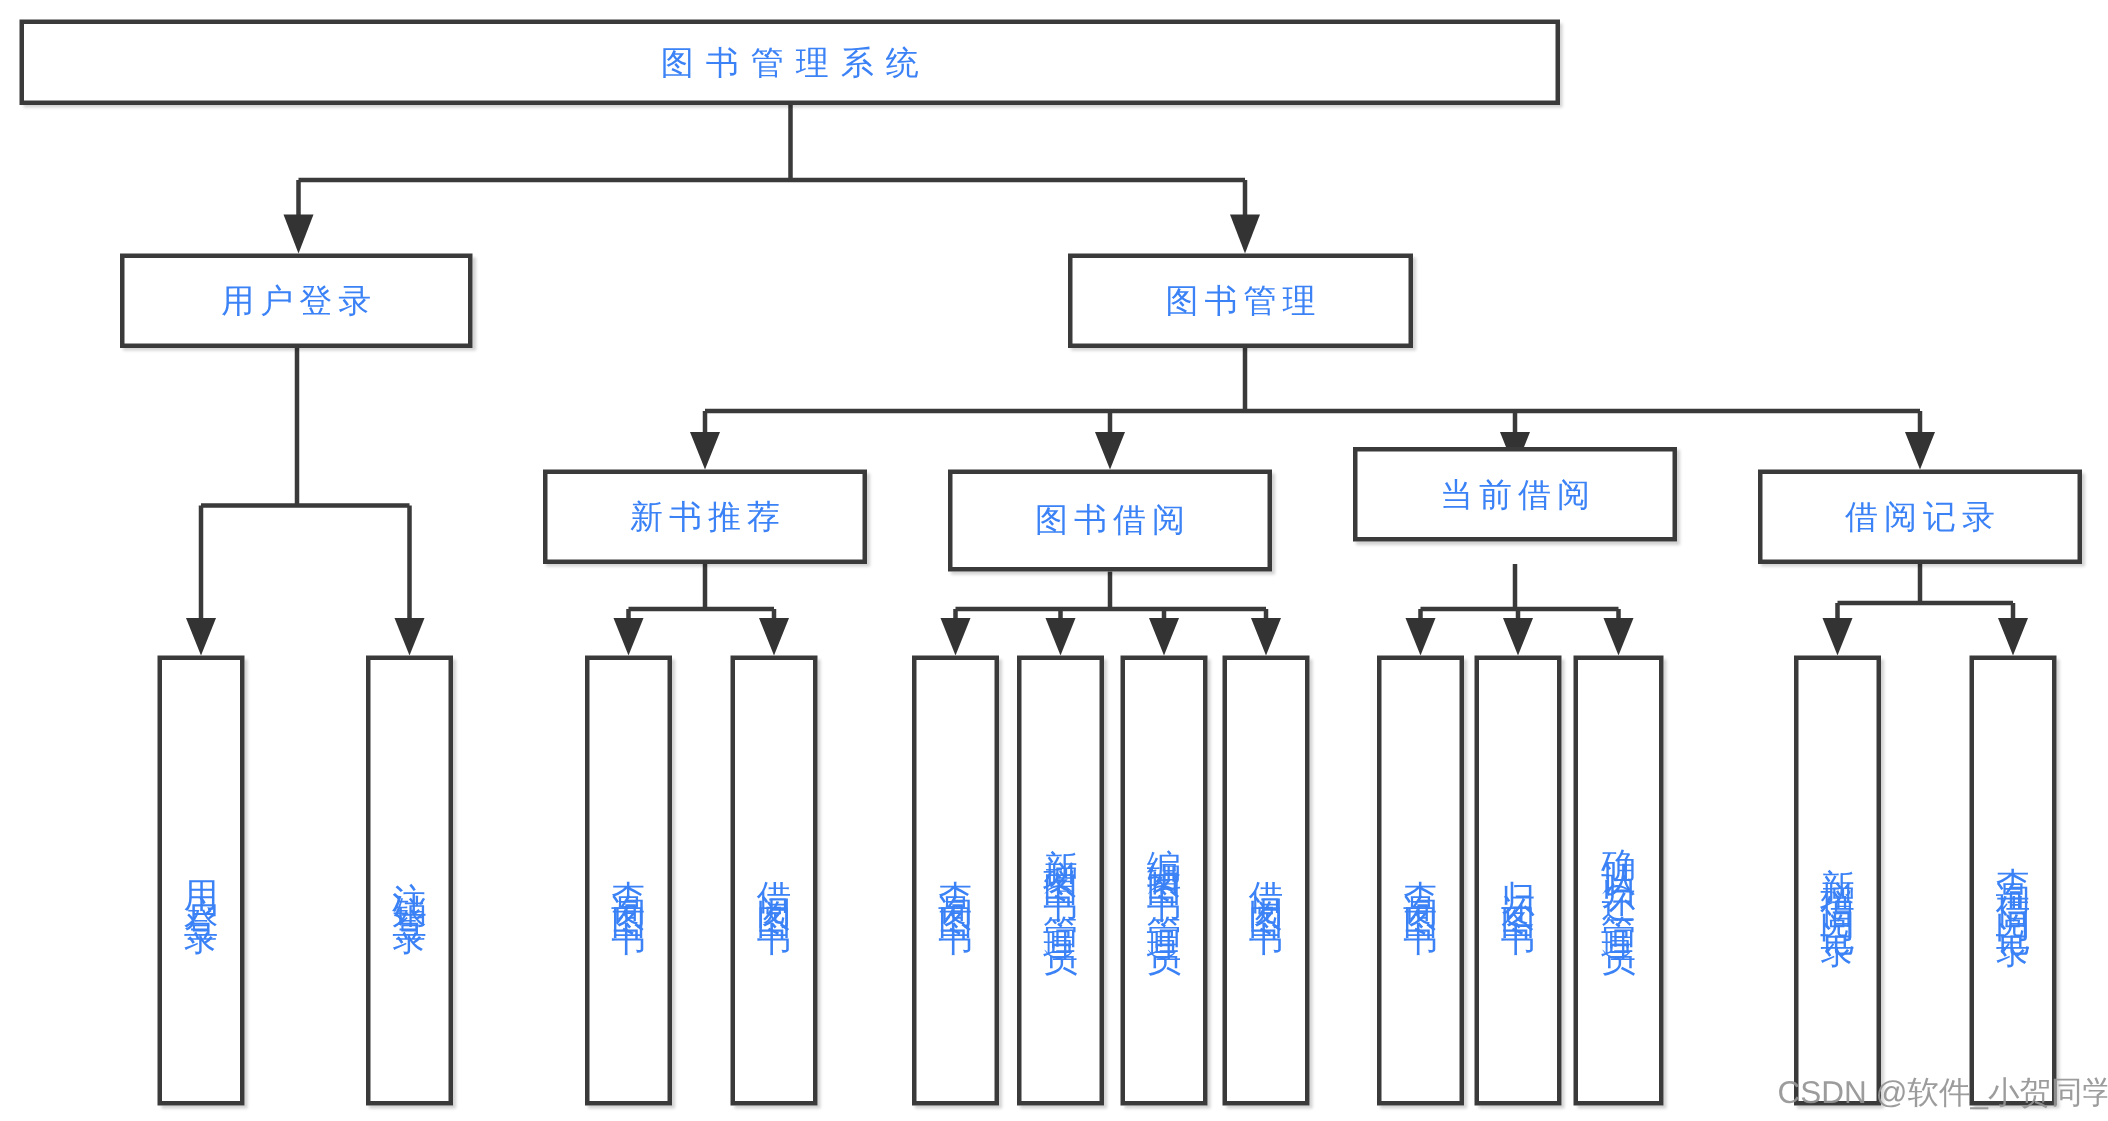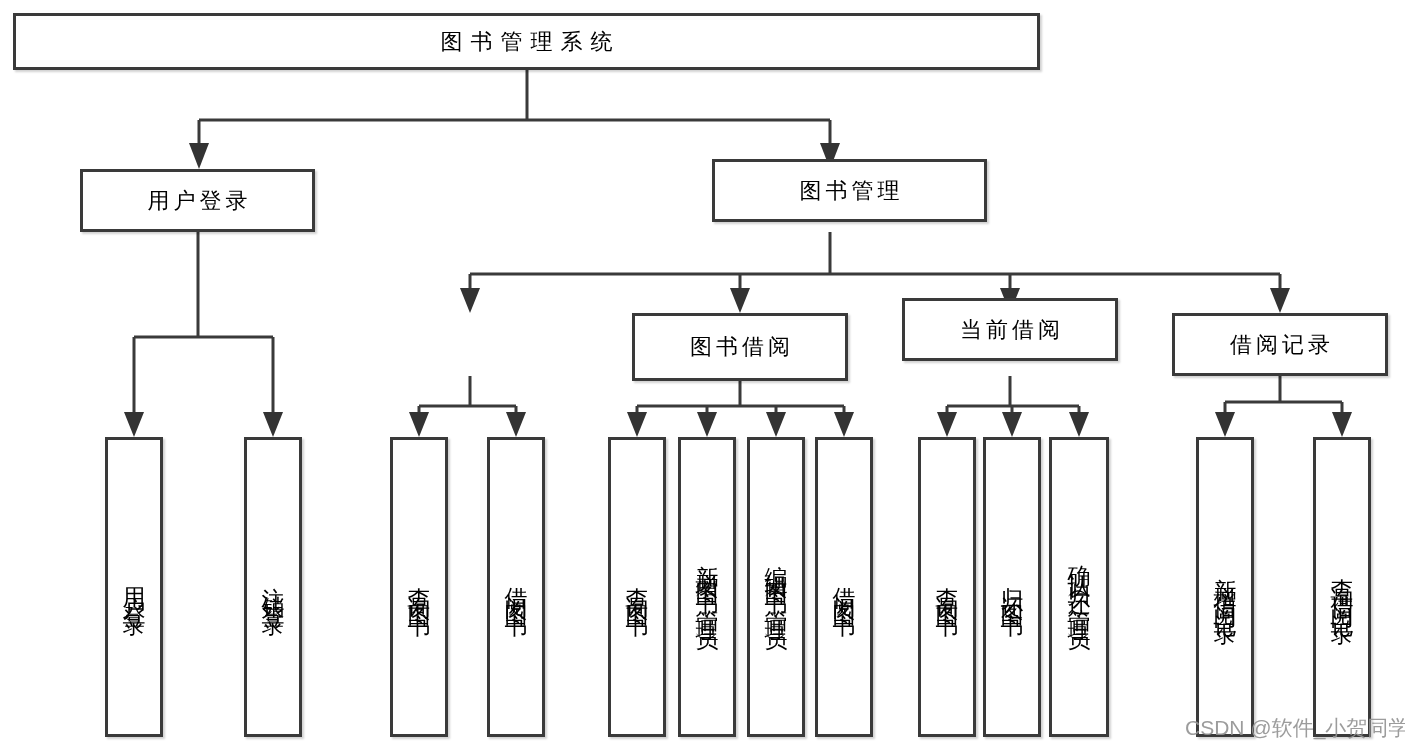--- a/index.html
+++ b/index.html
@@ -26,21 +26,21 @@
     fill: #333333;
     stroke: none;
   }
   .node {
     position: absolute;
     background: #ffffff;
     border: 3px solid #3a3a3a;
     display: flex;
     align-items: center;
     justify-content: center;
-    color: #000000;
+    color: #3b82f6;
     box-shadow: 2px 2px 2px rgba(0,0,0,0.18);
   }
   .hnode {
     font-size: 22px;
     letter-spacing: 4px;
     text-indent: 4px;
     white-space: nowrap;
   }
   .root-node {
     font-size: 22px;
@@ -108,22 +108,23 @@
     <g>
       <path d="M1280 376 V402 M1225 402 H1342 M1225 402 V415 M1342 402 V415"></path>
       <polygon points="1215,412 1235,412 1225,437"></polygon>
       <polygon points="1332,412 1352,412 1342,437"></polygon>
     </g>
   </svg>
 
   <div class="node hnode root-node" style="left:13px;top:13px;width:1027px;height:57px">图书管理系统</div>
 
   <div class="node hnode" style="left:80px;top:169px;width:235px;height:63px">用户登录</div>
-  <div class="node hnode" style="left:712px;top:159px;width:275px;height:63px">图书管理</div>
+  <div class="node hnode" style="left:712px;top:169px;width:230px;height:63px">图书管理</div>
 
+  <div class="node hnode" style="left:362px;top:313px;width:216px;height:63px">新书推荐</div>
   <div class="node hnode" style="left:632px;top:313px;width:216px;height:68px">图书借阅</div>
   <div class="node hnode" style="left:902px;top:298px;width:216px;height:63px">当前借阅</div>
   <div class="node hnode" style="left:1172px;top:313px;width:216px;height:63px">借阅记录</div>
 
   <div class="node leaf" style="left:105px;top:437px;width:58px;height:300px">用户登录</div>
   <div class="node leaf" style="left:244px;top:437px;width:58px;height:300px">注销登录</div>
 
   <div class="node leaf" style="left:390px;top:437px;width:58px;height:300px">查询图书</div>
   <div class="node leaf" style="left:487px;top:437px;width:58px;height:300px">借阅图书</div>
 

